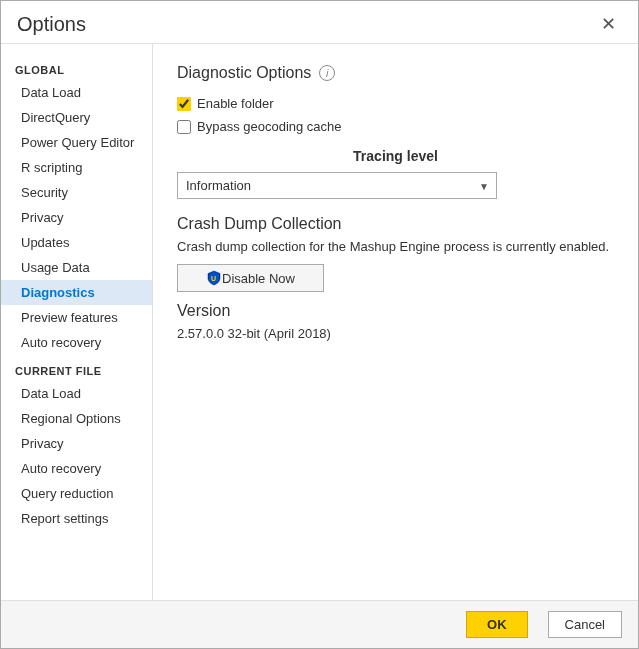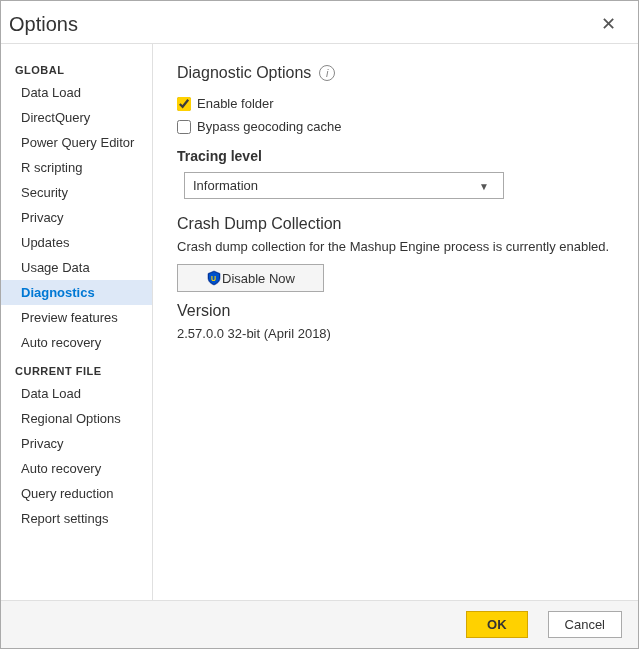--- a/index.html
+++ b/index.html
@@ -19,21 +19,21 @@
       border: 1px solid #aaa;
       box-shadow: 2px 2px 12px rgba(0,0,0,0.3);
       display: flex;
       flex-direction: column;
       position: relative;
     }
     .title-bar {
       display: flex;
       align-items: center;
       justify-content: space-between;
-      padding: 10px 16px 6px 8px;
+      padding: 10px 16px 6px 16px;
       background: #fff;
     }
     .title-bar-title {
       font-size: 20px;
       font-weight: 300;
       color: #333;
     }
     .close-btn {
       background: none;
       border: none;
@@ -114,38 +114,38 @@
     }
     .checkbox-row label {
       color: #333;
       font-size: 13px;
     }
     .tracing-label {
       font-size: 14px;
       font-weight: 600;
       color: #333;
       margin: 14px 0 8px 0;
+      text-align: center;
     }
     .select-wrapper {
       position: relative;
       display: inline-block;
       width: 320px;
       margin-bottom: 16px;
     }
     .select-wrapper select {
       width: 100%;
       padding: 5px 28px 5px 8px;
       border: 1px solid #aaa;
       background: #fff;
       font-size: 13px;
       color: #333;
       appearance: none;
       cursor: pointer;
       outline: none;
-      margin-left: 7px;
     }
     .select-arrow {
       position: absolute;
       right: 8px;
       top: 50%;
       transform: translateY(-50%);
       pointer-events: none;
       color: #555;
       font-size: 10px;
     }

